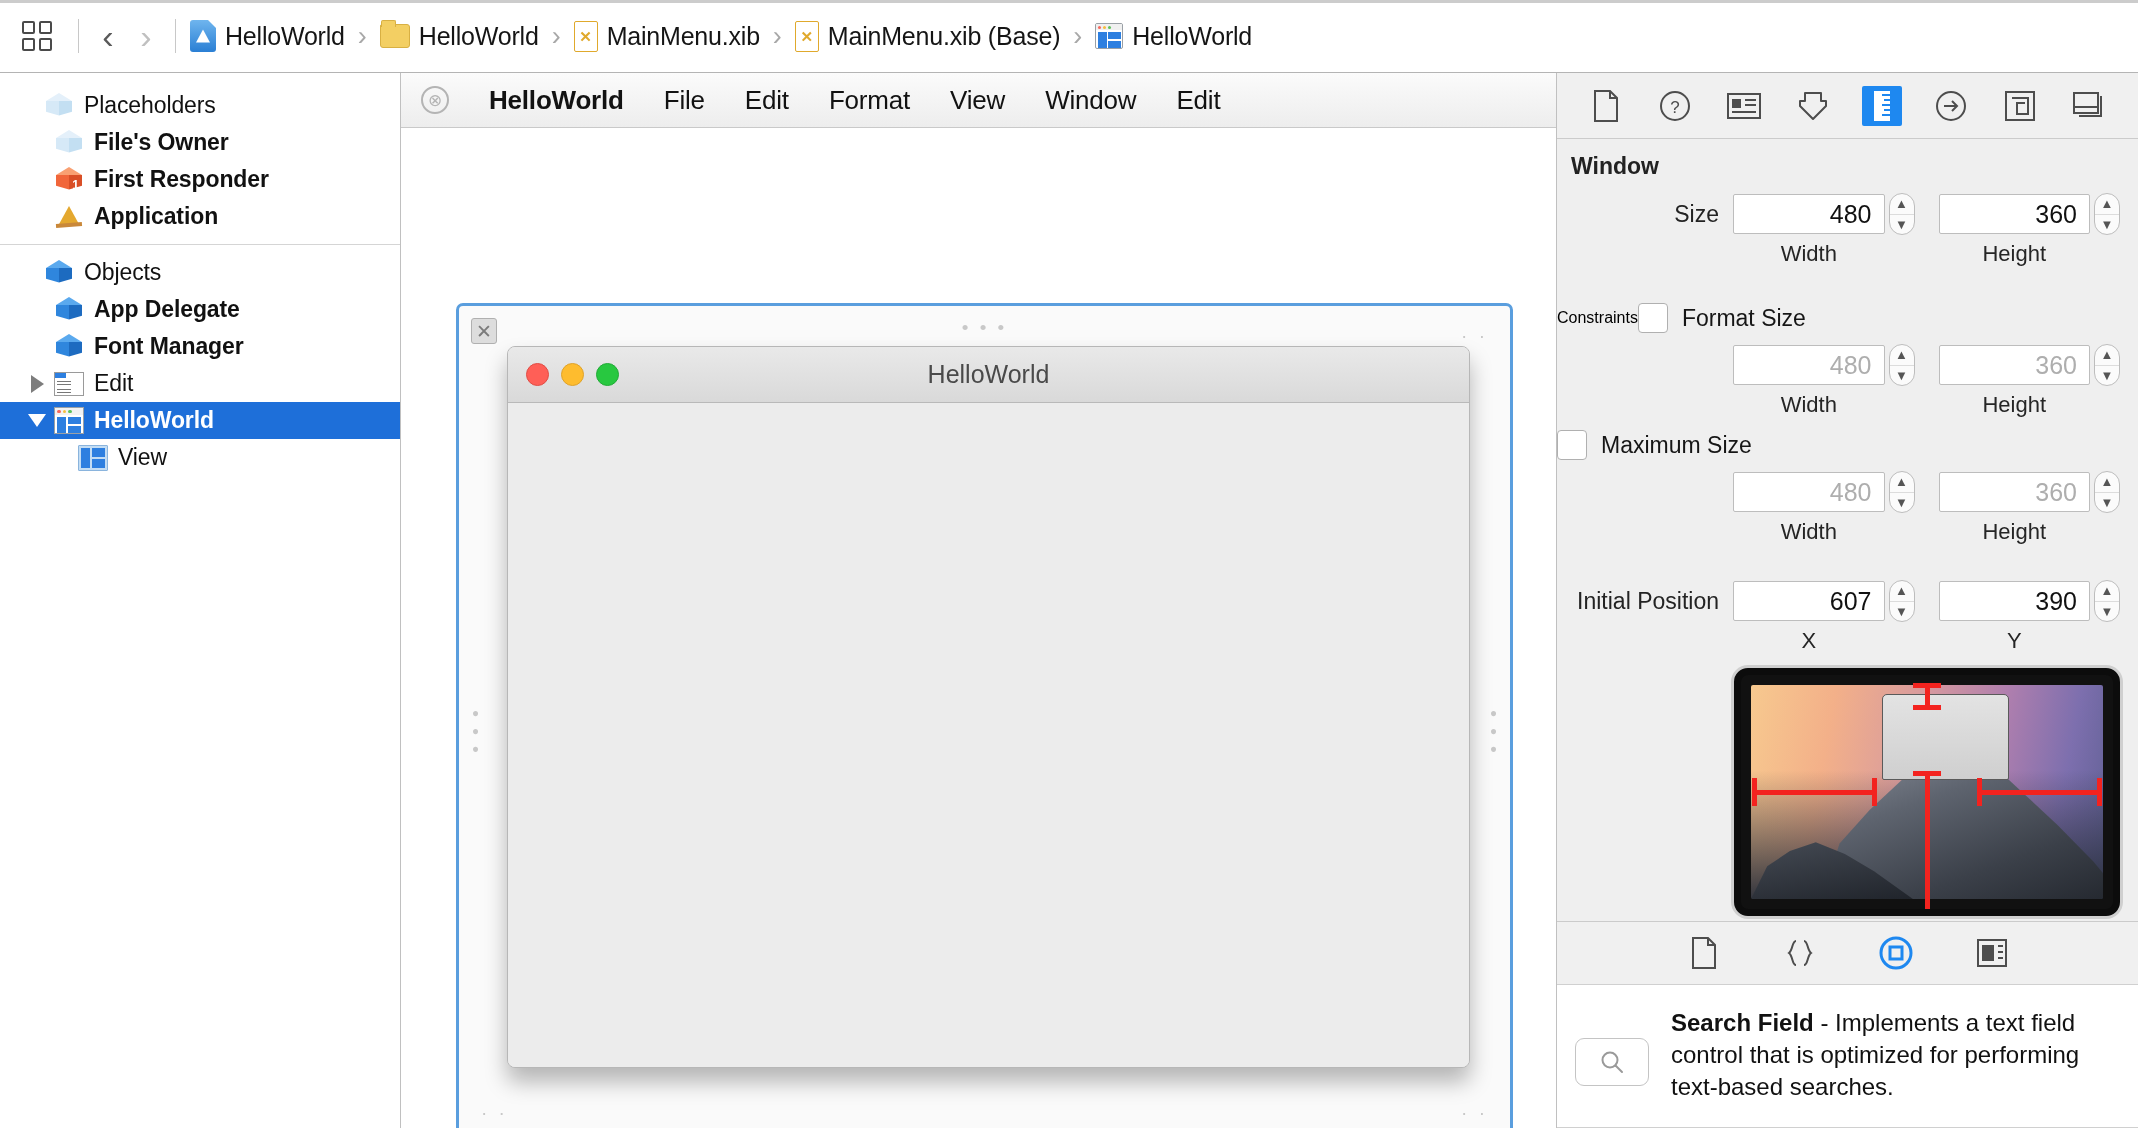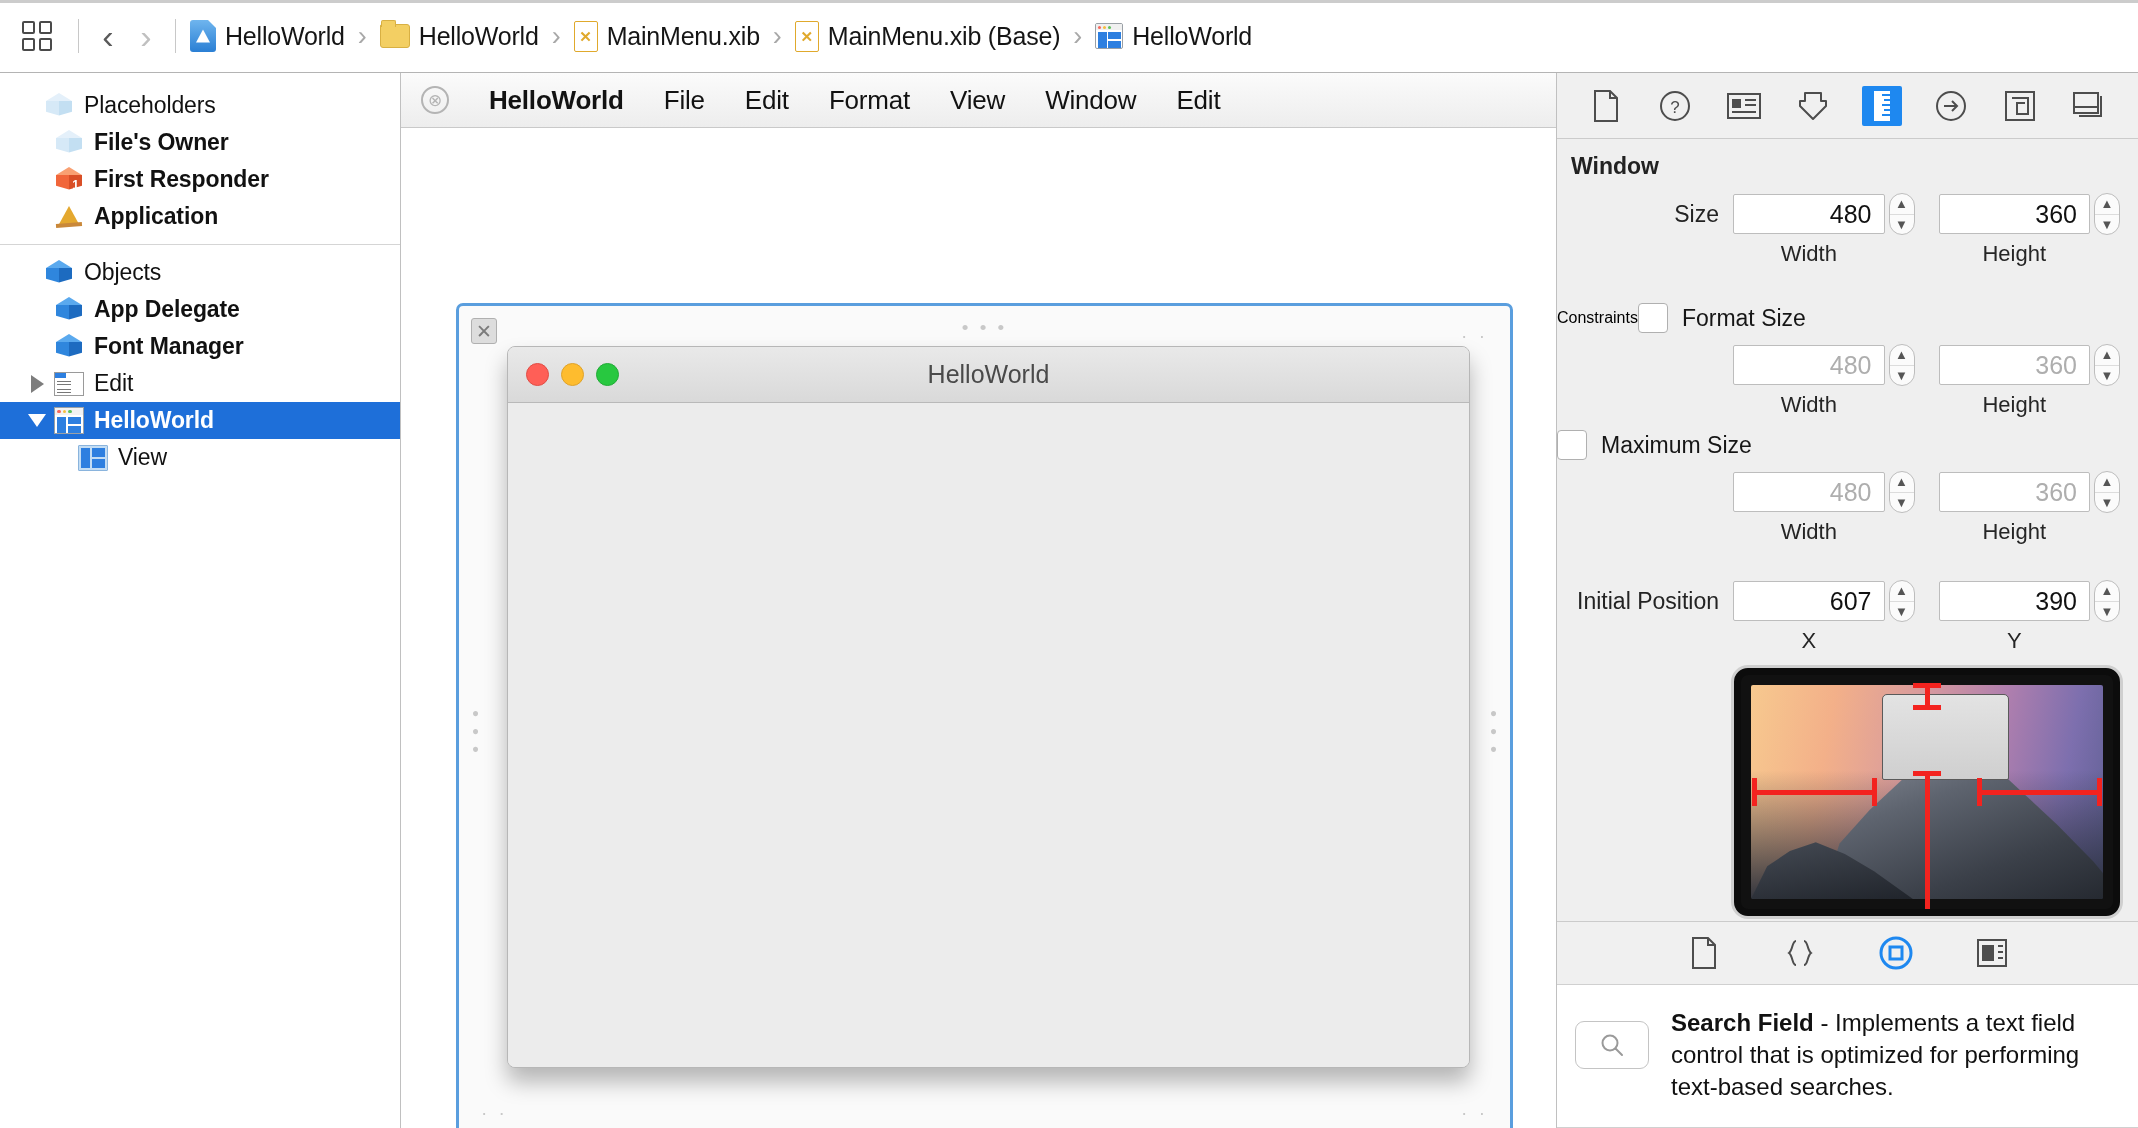--- a/index.html
+++ b/index.html
@@ -240,21 +240,21 @@
   .gl-v { width:5px; }
 
   
   .lib { border-top:1px solid #cbcbcb; background:#fff; flex:0 0 auto; }
   .lib-tabs { height:62px; display:flex; align-items:center; justify-content:center; gap:56px; background:#f0f0f0;}
   .lib-tabs .lt { width:40px;height:40px;display:flex;align-items:center;justify-content:center;color:#4d4d4d;}
   .lib-tabs .lt.active { color:#1e88f0; }
   .lib-list { background:#fff; }
   .lib-clip { height:44px; overflow:hidden; position:relative; border-top:1px solid #d0d0d0;}
   .lib-clip .txt { font-size:24px; color:#111; position:absolute; left:116px; top:-13px; white-space:nowrap;}
-  .lib-item { display:flex; gap:22px; padding:22px 22px 24px 18px; border-top:1px solid #d0d0d0; }
+  .lib-item { display:flex; gap:22px; padding:22px 22px 24px 18px; border-top:1px solid #d0d0d0;align-items:center; }
   .lib-thumb { width:74px; height:48px; flex:0 0 74px; border:1px solid #c4c4c4; border-radius:9px; background:#fff;
     display:flex; align-items:center; justify-content:center; margin-top:14px;}
   .lib-desc { font-size:24px; color:#111; line-height:1.33; }
   .lib-desc b { font-weight:bold; }
   .lib-bottom-rule { height:1px; background:#d0d0d0; }
 </style>
 </head>
 <body>
 
 <div id="app">

